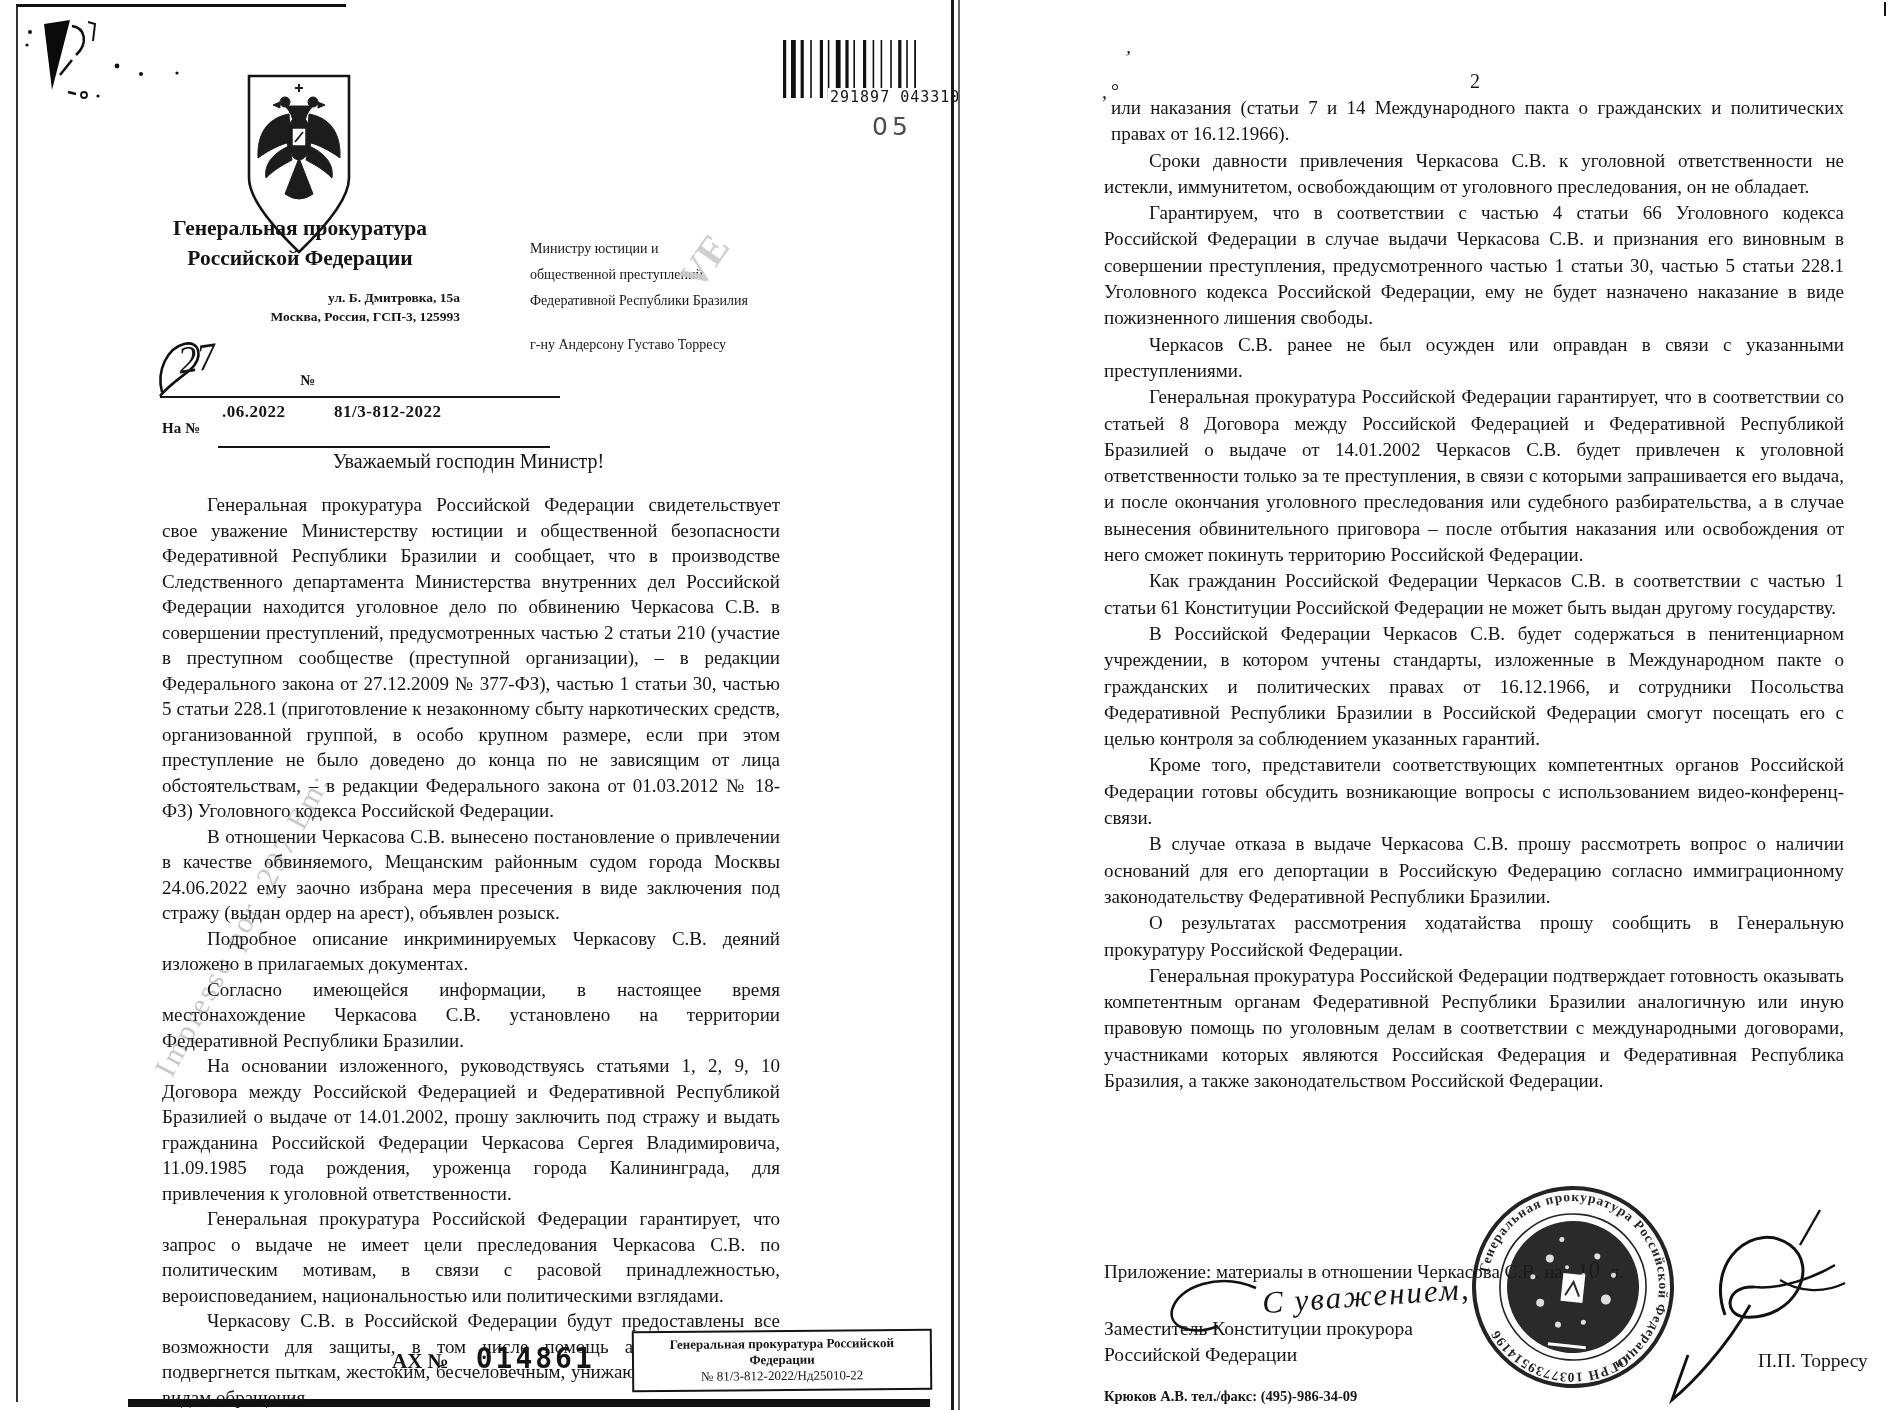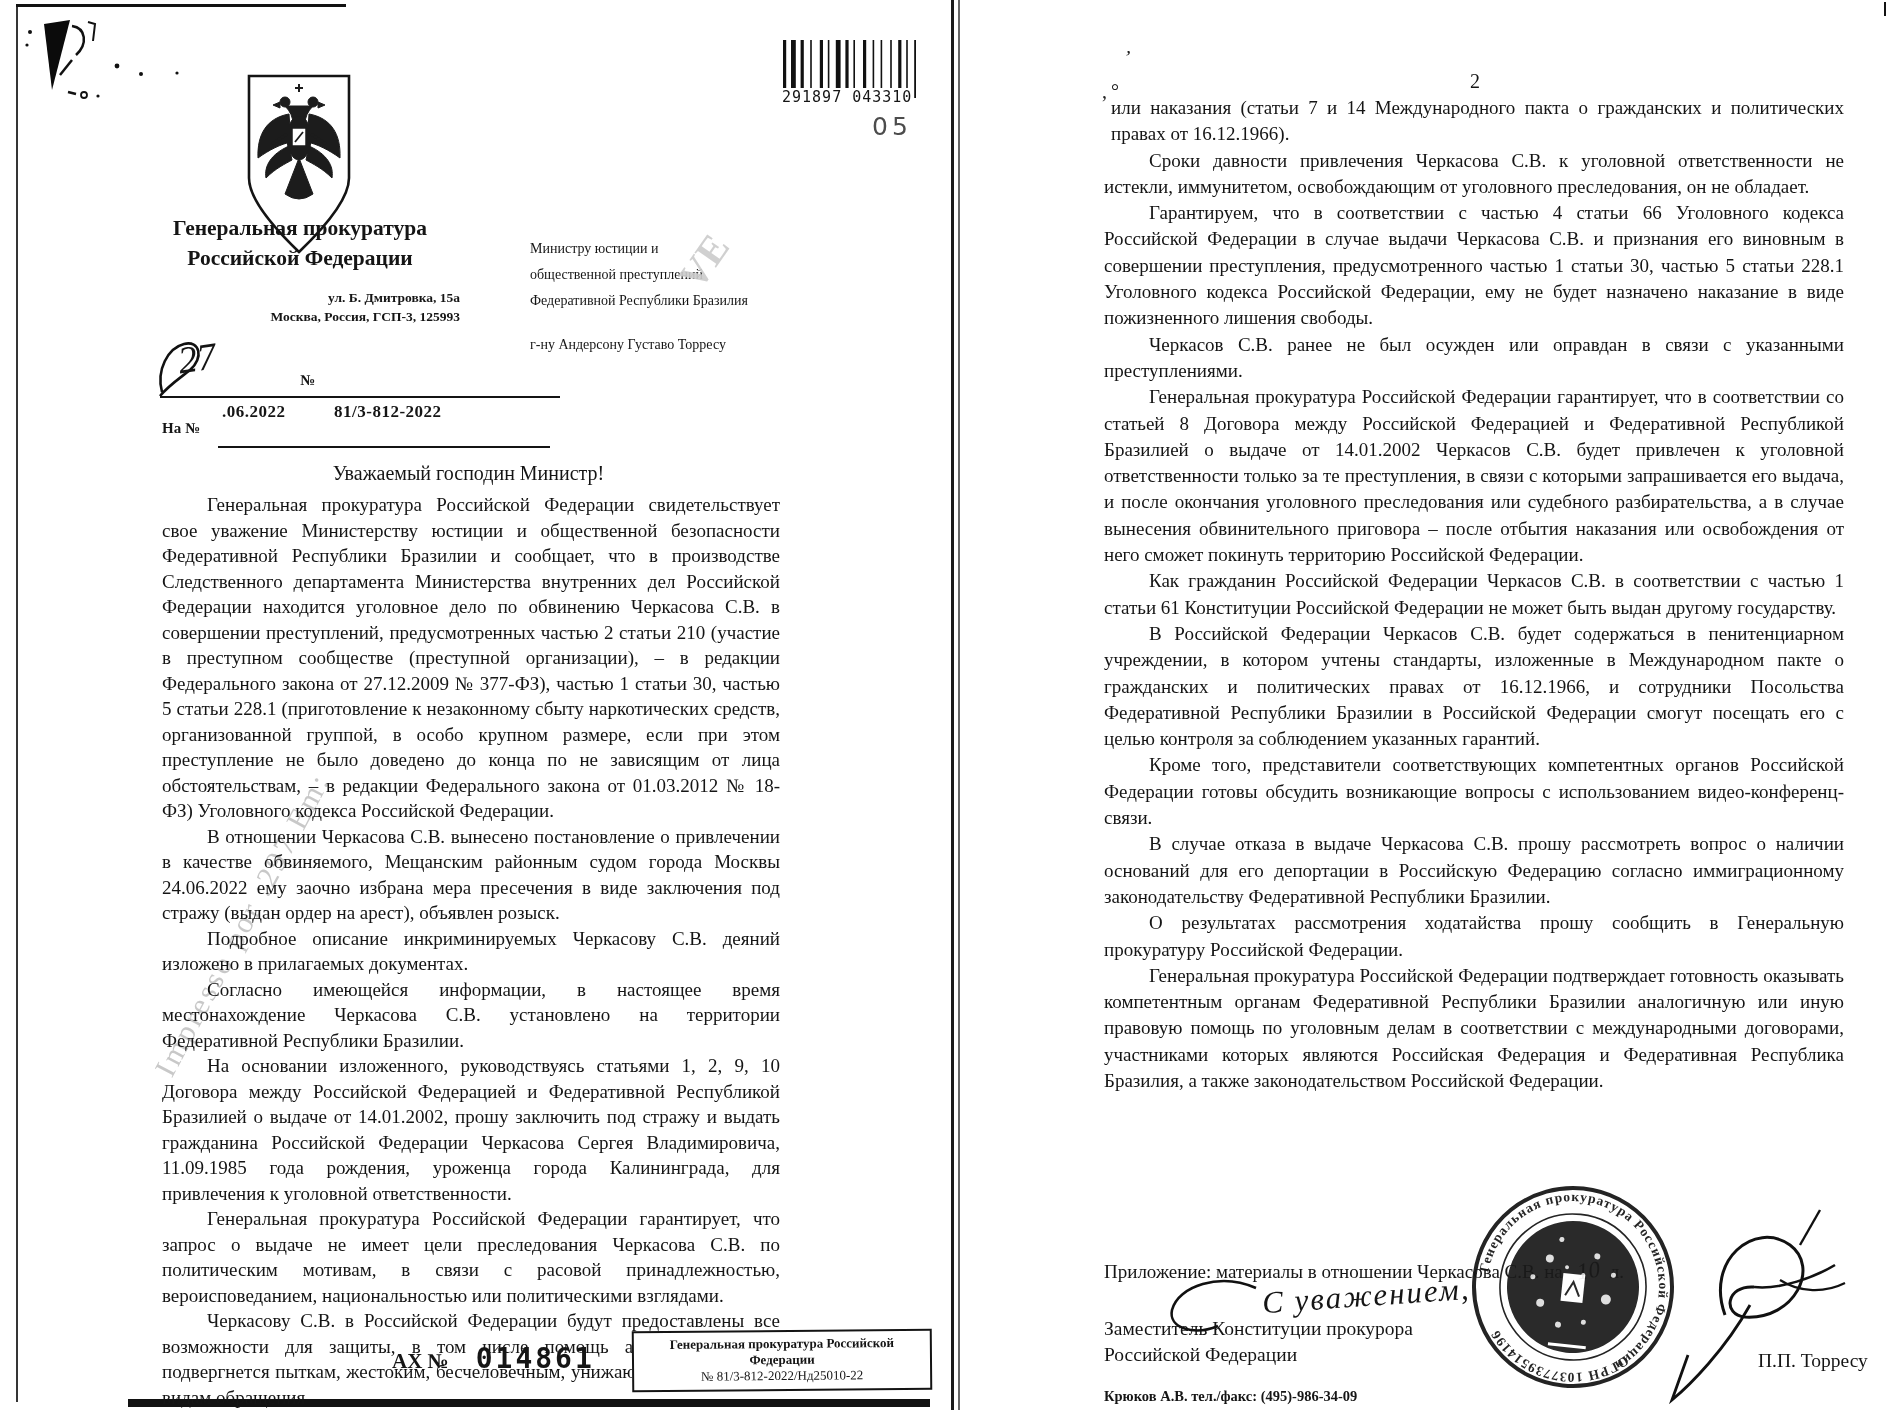--- a/index.html
+++ b/index.html
@@ -17,21 +17,21 @@
   .small-label{font-size:15px;font-weight:bold;}
   .rule{border-bottom:2.5px solid #141414;height:0;}
   .addressee{font-size:14px;line-height:26px;}
   .salutation{width:613px;text-align:center;font-size:20px;}
   .body-block{width:618px;font-size:19px;text-align:justify;}
   .body-block p{margin:0;text-indent:45px;}
   #body1 p{line-height:25.5px;}
   #body2{width:740px;}
   #body2 p{line-height:26.3px;}
   #body2 p:first-child{text-indent:0;margin-left:7px;}
-  .barcode-digits{font-family:"DejaVu Sans Mono",monospace;font-size:15px;letter-spacing:1px;background:#fff;padding:0 2px;}
+  .barcode-digits{font-family:"DejaVu Sans Mono",monospace;font-size:15px;letter-spacing:1px;background:#fff;padding:0 2px;margin-left:48px;}
   .hw-05{font-family:"DejaVu Sans",sans-serif;font-size:25px;letter-spacing:4px;color:#2d2d2d;opacity:.85;}
   .watermark{color:#c3c3c3;font-size:30px;letter-spacing:3px;white-space:nowrap;transform:rotate(-62deg);transform-origin:0 0;opacity:.9;}
   .watermark-ve{color:#cccccc;font-size:40px;font-weight:bold;transform:rotate(-55deg);opacity:.9;}
   .ax-label{font-size:21px;font-weight:bold;}
   .ax-number{font-family:"DejaVu Sans Mono",monospace;font-size:28px;font-weight:bold;letter-spacing:3px;margin-left:27px;}
   .stamp-box{width:292px;border:2.5px solid #141414;text-align:center;transform:rotate(-.5deg);padding:4px 2px 5px 2px;background:#fff;}
   .stamp-box .l1{font-size:13px;font-weight:bold;line-height:16px;}
   .stamp-box .l2{font-size:13px;line-height:16px;}
   
   .pagenum{font-size:20px;width:30px;text-align:center;}
@@ -135,21 +135,21 @@
       <rect x="141.80000000000004" y="0" width="3.2" height="58" fill="#111"></rect>
       <rect x="149.80000000000004" y="0" width="3.2" height="58" fill="#111"></rect>
       <rect x="159.40000000000006" y="0" width="1.6" height="58" fill="#111"></rect>
       <rect x="165.80000000000004" y="0" width="4.800000000000001" height="58" fill="#111"></rect>
     </svg>
   <div class="abs barcode-digits" style="left:780px;top:88px;">291897 043310</div>
   <div class="abs hw-05" style="left:872px;top:112px;">05</div>
 
   <div class="abs watermark" style="left:148px;top:1066px;">Impresso por :297 Em:</div>
 
-  <div class="abs salutation" style="left:162px;top:462px;">Уважаемый господин Министр!</div>
+  <div class="abs salutation" style="left:162px;top:450px;">Уважаемый господин Министр!</div>
   <div class="abs body-block" id="body1" style="left:162px;top:492px;">
       <p>Генеральная прокуратура Российской Федерации свидетельствует свое уважение Министерству юстиции и общественной безопасности Федеративной Республики Бразилии и сообщает, что в производстве Следственного департамента Министерства внутренних дел Российской Федерации находится уголовное дело по обвинению Черкасова С.В. в совершении преступлений, предусмотренных частью 2 статьи 210 (участие в преступном сообществе (преступной организации), – в редакции Федерального закона от 27.12.2009 № 377-ФЗ), частью 1 статьи 30, частью 5 статьи 228.1 (приготовление к незаконному сбыту наркотических средств, организованной группой, в особо крупном размере, если при этом преступление не было доведено до конца по не зависящим от лица обстоятельствам, – в редакции Федерального закона от 01.03.2012 № 18-ФЗ) Уголовного кодекса Российской Федерации.</p>
       <p>В отношении Черкасова С.В. вынесено постановление о привлечении в качестве обвиняемого, Мещанским районным судом города Москвы 24.06.2022 ему заочно избрана мера пресечения в виде заключения под стражу (выдан ордер на арест), объявлен розыск.</p>
       <p>Подробное описание инкриминируемых Черкасову С.В. деяний изложено в прилагаемых документах.</p>
       <p>Согласно имеющейся информации, в настоящее время местонахождение Черкасова С.В. установлено на территории Федеративной Республики Бразилии.</p>
       <p>На основании изложенного, руководствуясь статьями 1, 2, 9, 10 Договора между Российской Федерацией и Федеративной Республикой Бразилией о выдаче от 14.01.2002, прошу заключить под стражу и выдать гражданина Российской Федерации Черкасова Сергея Владимировича, 11.09.1985 года рождения, уроженца города Калининграда, для привлечения к уголовной ответственности.</p>
       <p>Генеральная прокуратура Российской Федерации гарантирует, что запрос о выдаче не имеет цели преследования Черкасова С.В. по политическим мотивам, в связи с расовой принадлежностью, вероисповеданием, национальностью или политическими взглядами.</p>
       <p>Черкасову С.В. в Российской Федерации будут предоставлены все возможности для защиты, в том числе помощь адвокатов, он не подвергнется пыткам, жестоким, бесчеловечным, унижающим достоинство видам обращения</p>
     </div>
 

